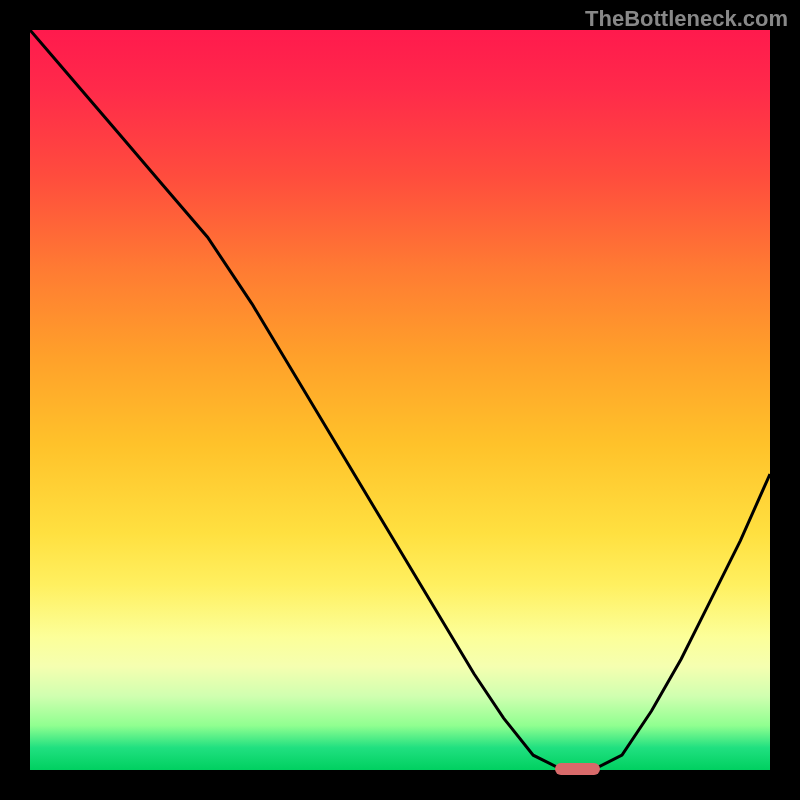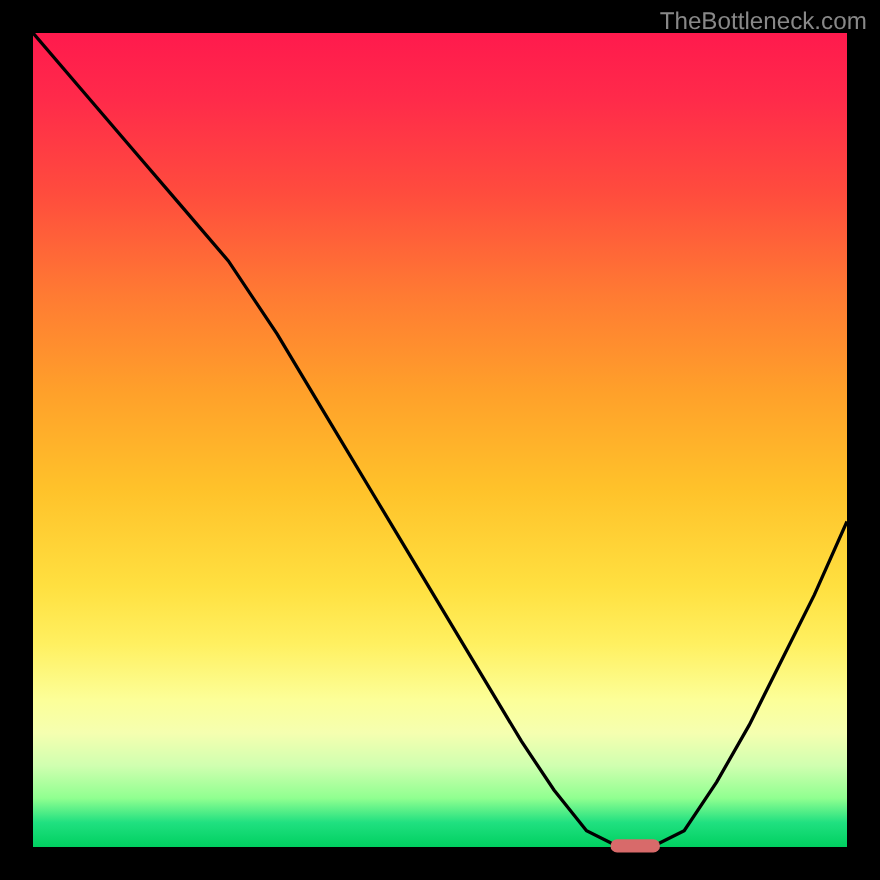--- a/index.html
+++ b/index.html
@@ -10,21 +10,21 @@
     background: #000;
     position: relative;
     font-family: Arial, sans-serif;
   }
   .watermark {
     position: absolute;
     top: 6px;
     right: 12px;
     color: #888;
     font-size: 22px;
-    font-weight: 400;
+    font-weight: 700;
     z-index: 10;
   }
   .plot-area {
     position: absolute;
     left: 30px;
     top: 30px;
     width: 740px;
     height: 740px;
     background: linear-gradient(to bottom,
       #ff1a4d 0%,

